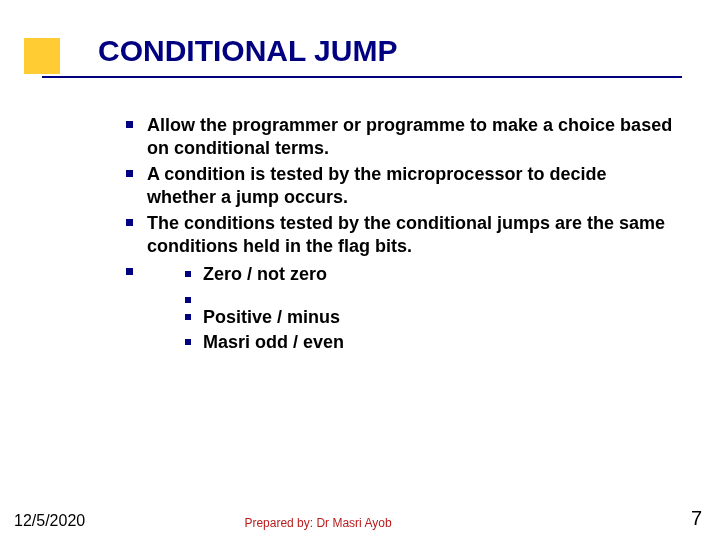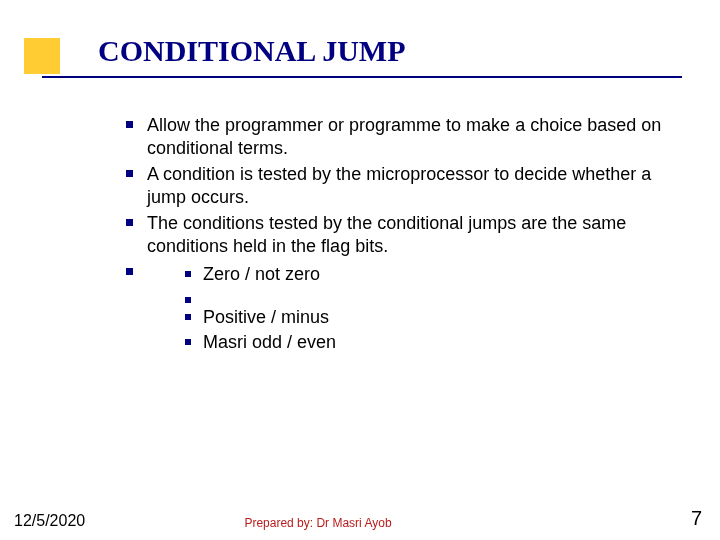--- a/index.html
+++ b/index.html
@@ -26,21 +26,21 @@
     background: #ffcc33;
     z-index: 1;
   }
   .title {
     position: absolute;
     top: 34px;
     left: 98px;
     font-size: 30px;
     font-weight: bold;
     color: #000080;
-    font-family: Liberation Serif, serif;
+    font-family: Liberation Sans, sans-serif;
     z-index: 2;
   }
   .title-rule {
     position: absolute;
     top: 76px;
     left: 42px;
     width: 640px;
     height: 2px;
     background: #000080;
     z-index: 0;
@@ -82,20 +82,21 @@
     height: 7px;
     background: #000080;
     margin-top: 7px;
     margin-right: 14px;
     flex-shrink: 0;
   }
   .lvl2-text {
     font-size: 18px;
     color: #000000;
     line-height: 1.25;
+    font-weight: bold;
   }
   .lvl3-list {
     margin-left: 38px;
     margin-top: 2px;
   }
   .lvl3 {
     display: flex;
     align-items: flex-start;
     margin-bottom: 3px;
   }

